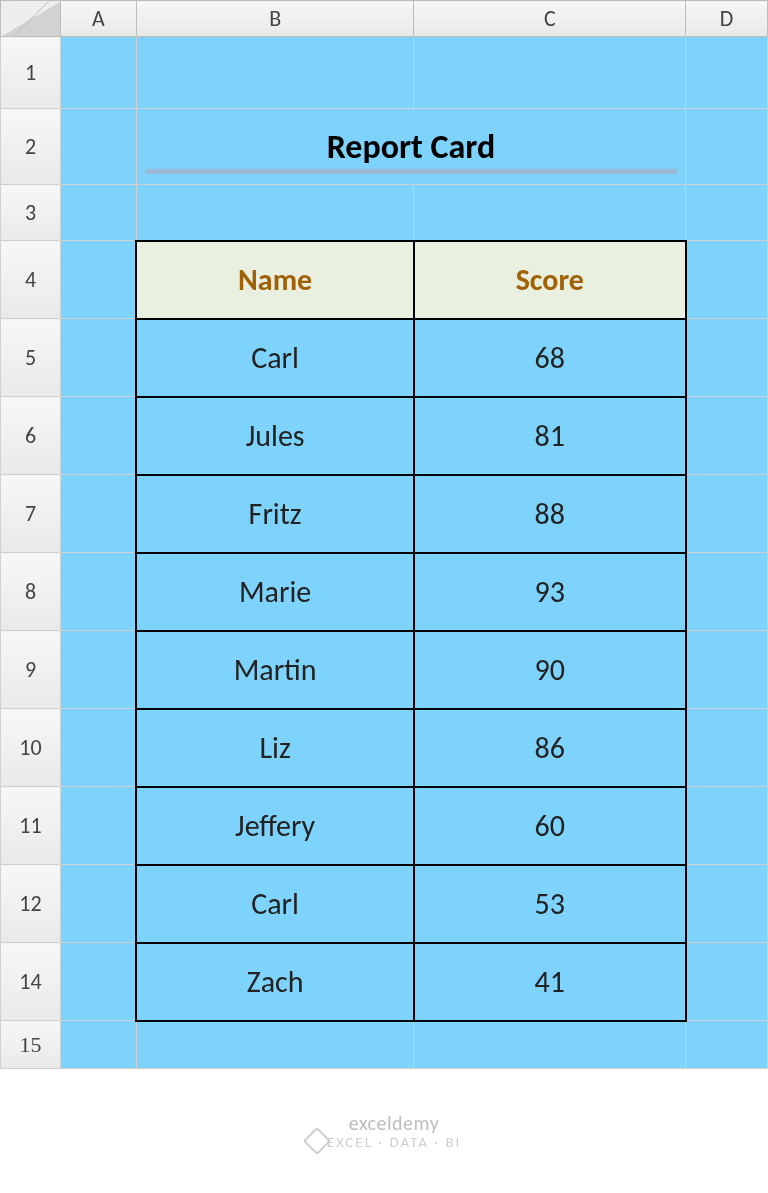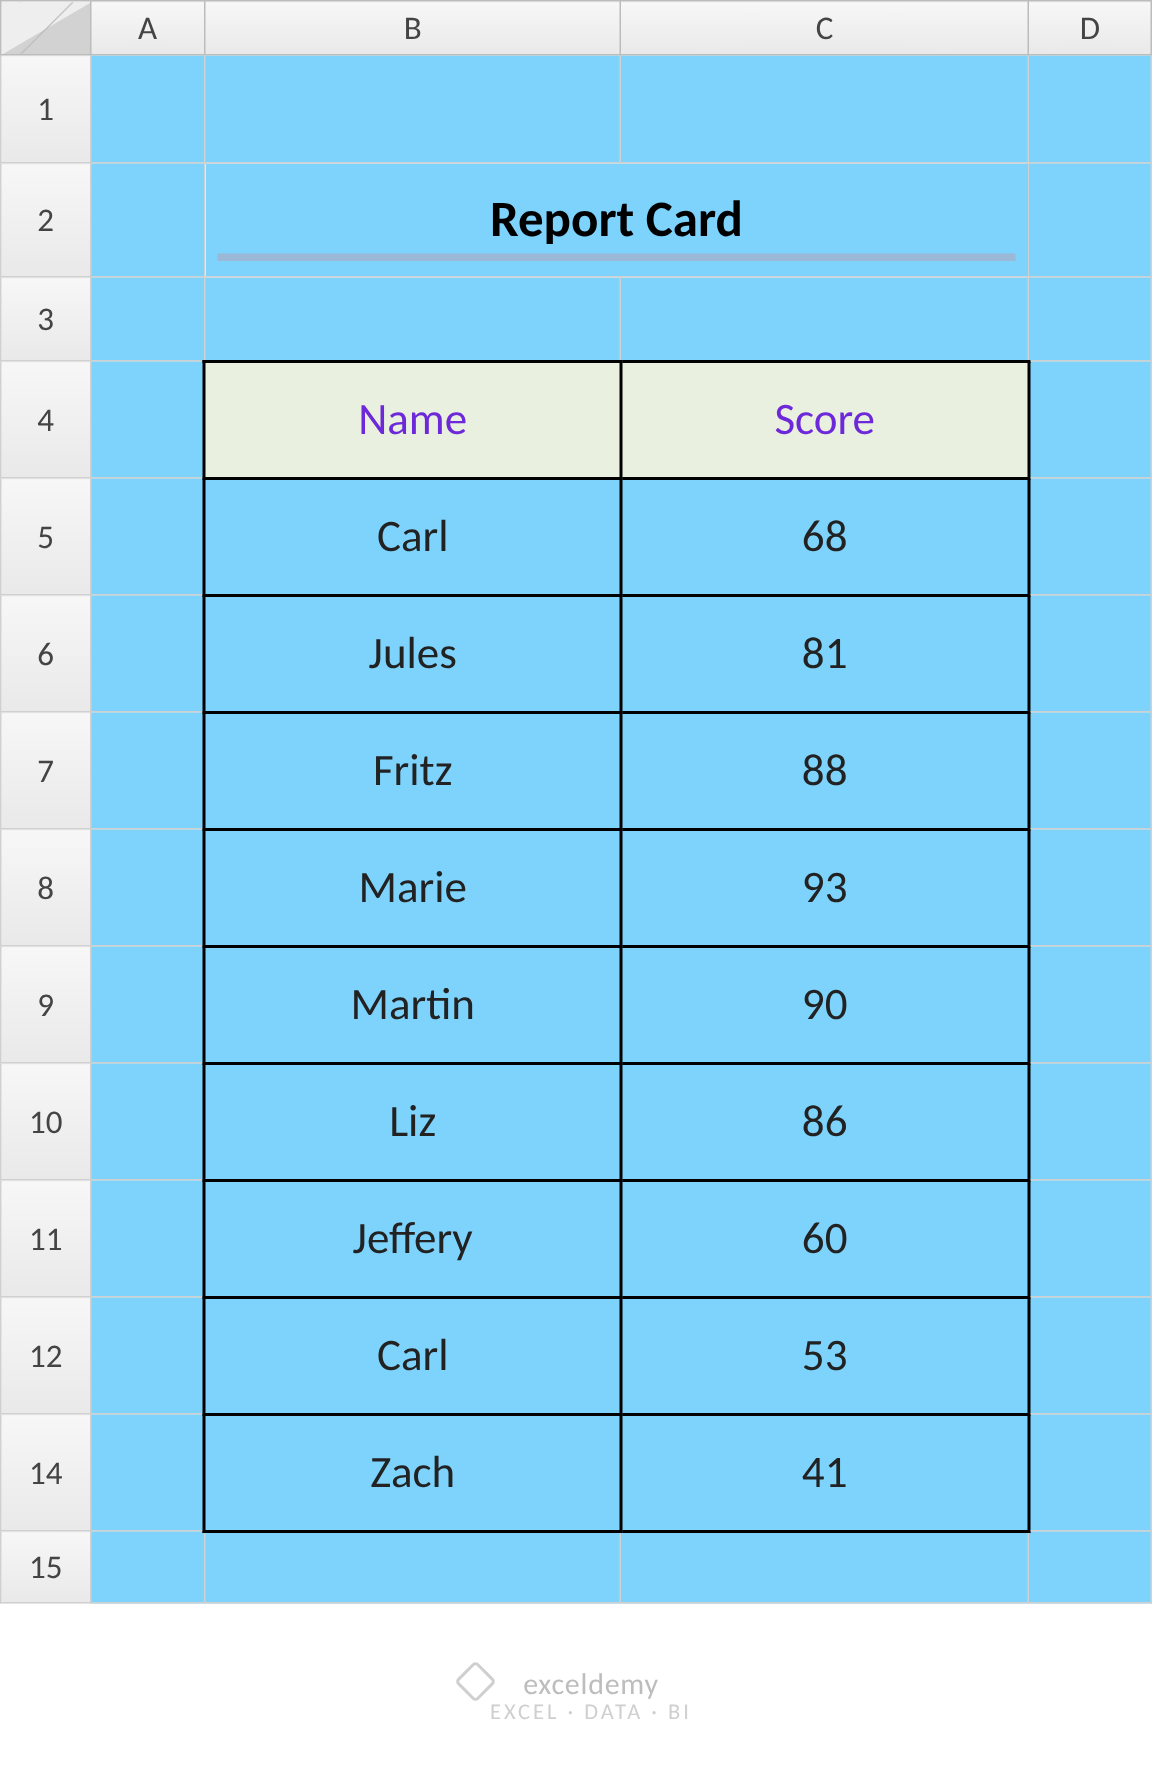--- a/index.html
+++ b/index.html
@@ -65,62 +65,62 @@
   .cA { width: 76px; }
   .cB { width: 278px; }
   .cC { width: 272px; }
   .cD { width: 82px; }
   
   .r1  td, .r1  th { height: 72px; }
   .r2  td, .r2  th { height: 76px; }
   .r3  td, .r3  th { height: 56px; }
   .r4  td, .r4  th { height: 78px; }
   .rD  td, .rD  th { height: 78px; }
-  .rLast td, .rLast th { height: 48px; }
+  .rLast td, .rLast th { height: 48px; font-family: Liberation Serif, serif; }
 
   .title-cell {
     font-weight: bold;
     font-size: 34px;
     color: #000;
     position: relative;
     padding-top:6px;
   }
   .title-underline {
     position: absolute;
     left: 8px; right: 8px; bottom: 10px;
     height: 5px;
     background: #9bb8d7;
   }
 
   .hdr-cell {
     background: #e9f0df !important;
-    font-weight: normal;
+    font-weight: bold;
     font-size: 30px;
-    color: #6d28d9;
+    color: #a16207;
     border: 2px solid #000 !important;
     margin-left: 32px;
   }
   .data-cell {
     border: 2px solid #000 !important;
     font-size: 30px;
   }
 
   
   .wm {
     position: absolute;
     left: 0; right: 0;
     bottom: 42px;
     text-align: center;
     font-size: 20px;
     color: #bdbdbd;
     letter-spacing: 0.5px;
     pointer-events: none;
     display:flex;
     justify-content:center;
-    align-items:flex-start;
+    align-items:flex-end;
     gap:0;
   }
   .wm .sub { font-size: 15px; letter-spacing: 2px; display:block; color:#cfcfcf; margin-top:-2px;}
   .wm-icon{
     width:20px;height:20px;
     border:2px solid #cfcfcf;
     transform:rotate(45deg);
     border-radius:3px;
     position:relative;
   }

